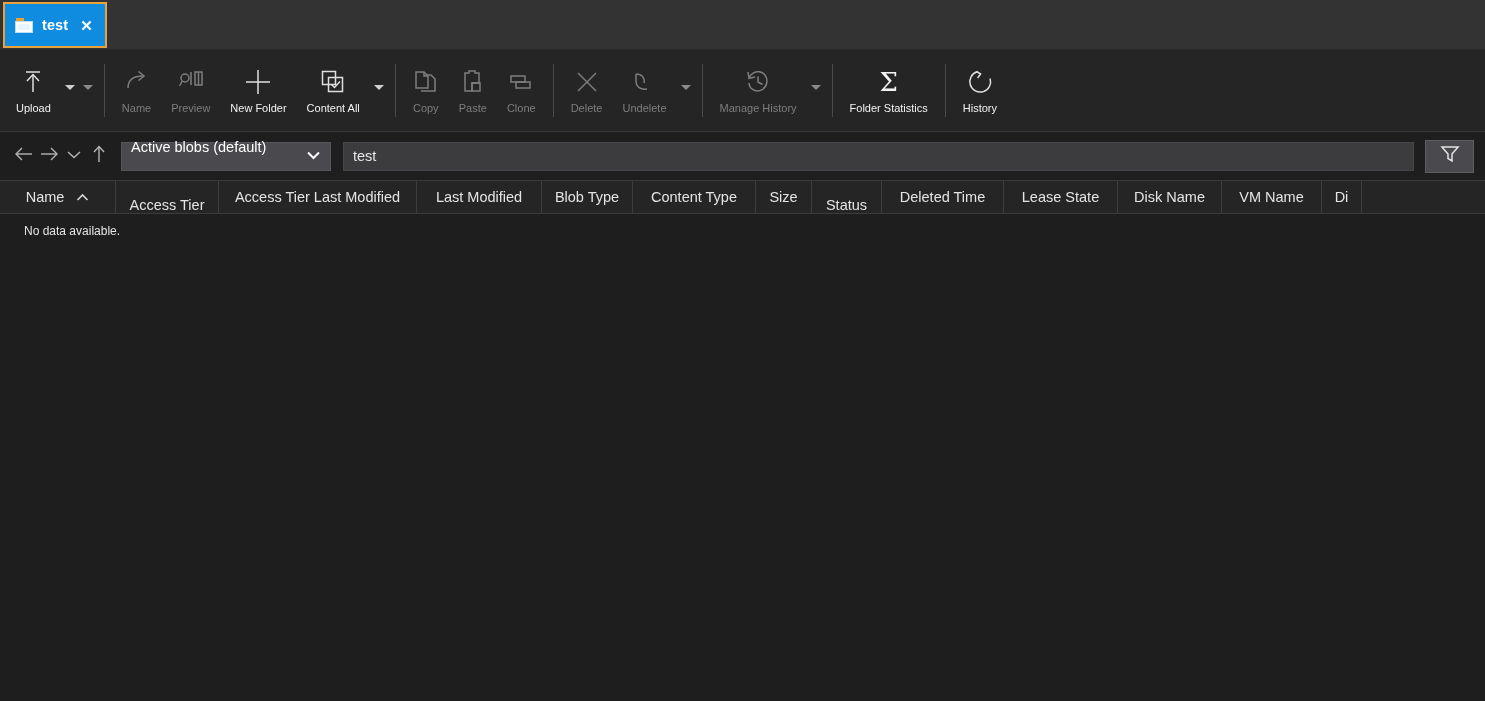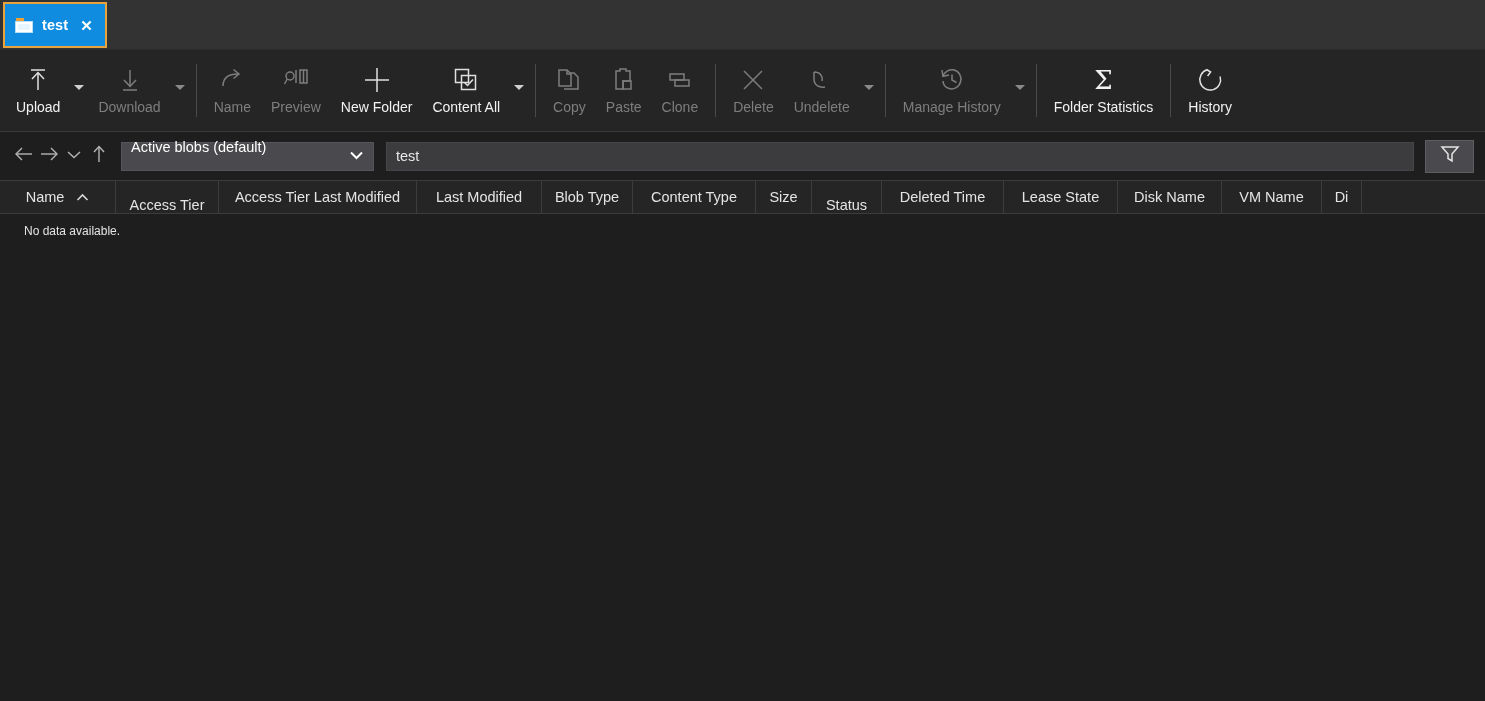--- a/index.html
+++ b/index.html
@@ -92,21 +92,21 @@
     min-width: 46px;
   }
   .tb-item .ico {
     height: 34px;
     display: flex;
     align-items: center;
     justify-content: center;
     margin-bottom: 3px;
   }
   .tb-item .lbl {
-    font-size: 14px;
+    font-size: 11px;
     color: #f2f2f2;
     white-space: nowrap;
     line-height: 1.1;
   }
   .tb-item.disabled .lbl { color: #7e7e7e; }
   .tb-item.disabled svg { stroke: #7e7e7e; }
   .tb-item.disabled { cursor: default; }
   .tb-item svg { stroke: #e0e0e0; fill: none; stroke-width: 1.5; }
 
   .tb-caret {
@@ -149,21 +149,21 @@
     gap: 0;
   }
   .nav-btn {
     width: 25px; height: 30px;
     display: flex; align-items: center; justify-content: center;
     cursor: pointer;
   }
   .nav-btn svg { stroke: #b5b5b5; fill: none; stroke-width: 1.4; }
   .scope-select {
     margin-left: 10px;
-    width: 253px;
+    width: 210px;
     height: 29px;
     background: #4a4a4e;
     border: 1px solid #55555a;
     color: #ffffff;
     font-size: 14.5px;
     font-family: "Liberation Sans", sans-serif;
     padding: 0 26px 18px 9px;
     display: flex;
     align-items: center;
     position: relative;
@@ -262,30 +262,20 @@
             <path d="M7 12 L13 5.5 L19 12"></path>
             <path d="M6 3 L20 3"></path>
           </svg>
       </span>
       <span class="lbl">Upload</span>
     </div>
     <div class="tb-caret">
         <i></i>
       </div>
 
-    <div class="tb-item disabled">
-      <span class="ico">
-        <svg width="26" height="26" viewBox="0 0 26 26">
-            <path d="M13 3 L13 19"></path>
-            <path d="M7 13 L13 19.5 L19 13"></path>
-            <path d="M6 23 L20 23"></path>
-          </svg>
-      </span>
-      <span class="lbl">Download</span>
-    </div>
     <div class="tb-caret disabled">
         <i></i>
       </div>
   </div>
 
   <div class="tb-sep"></div>
 
   <div class="tb-group">
     <div class="tb-item disabled">
       <span class="ico">

